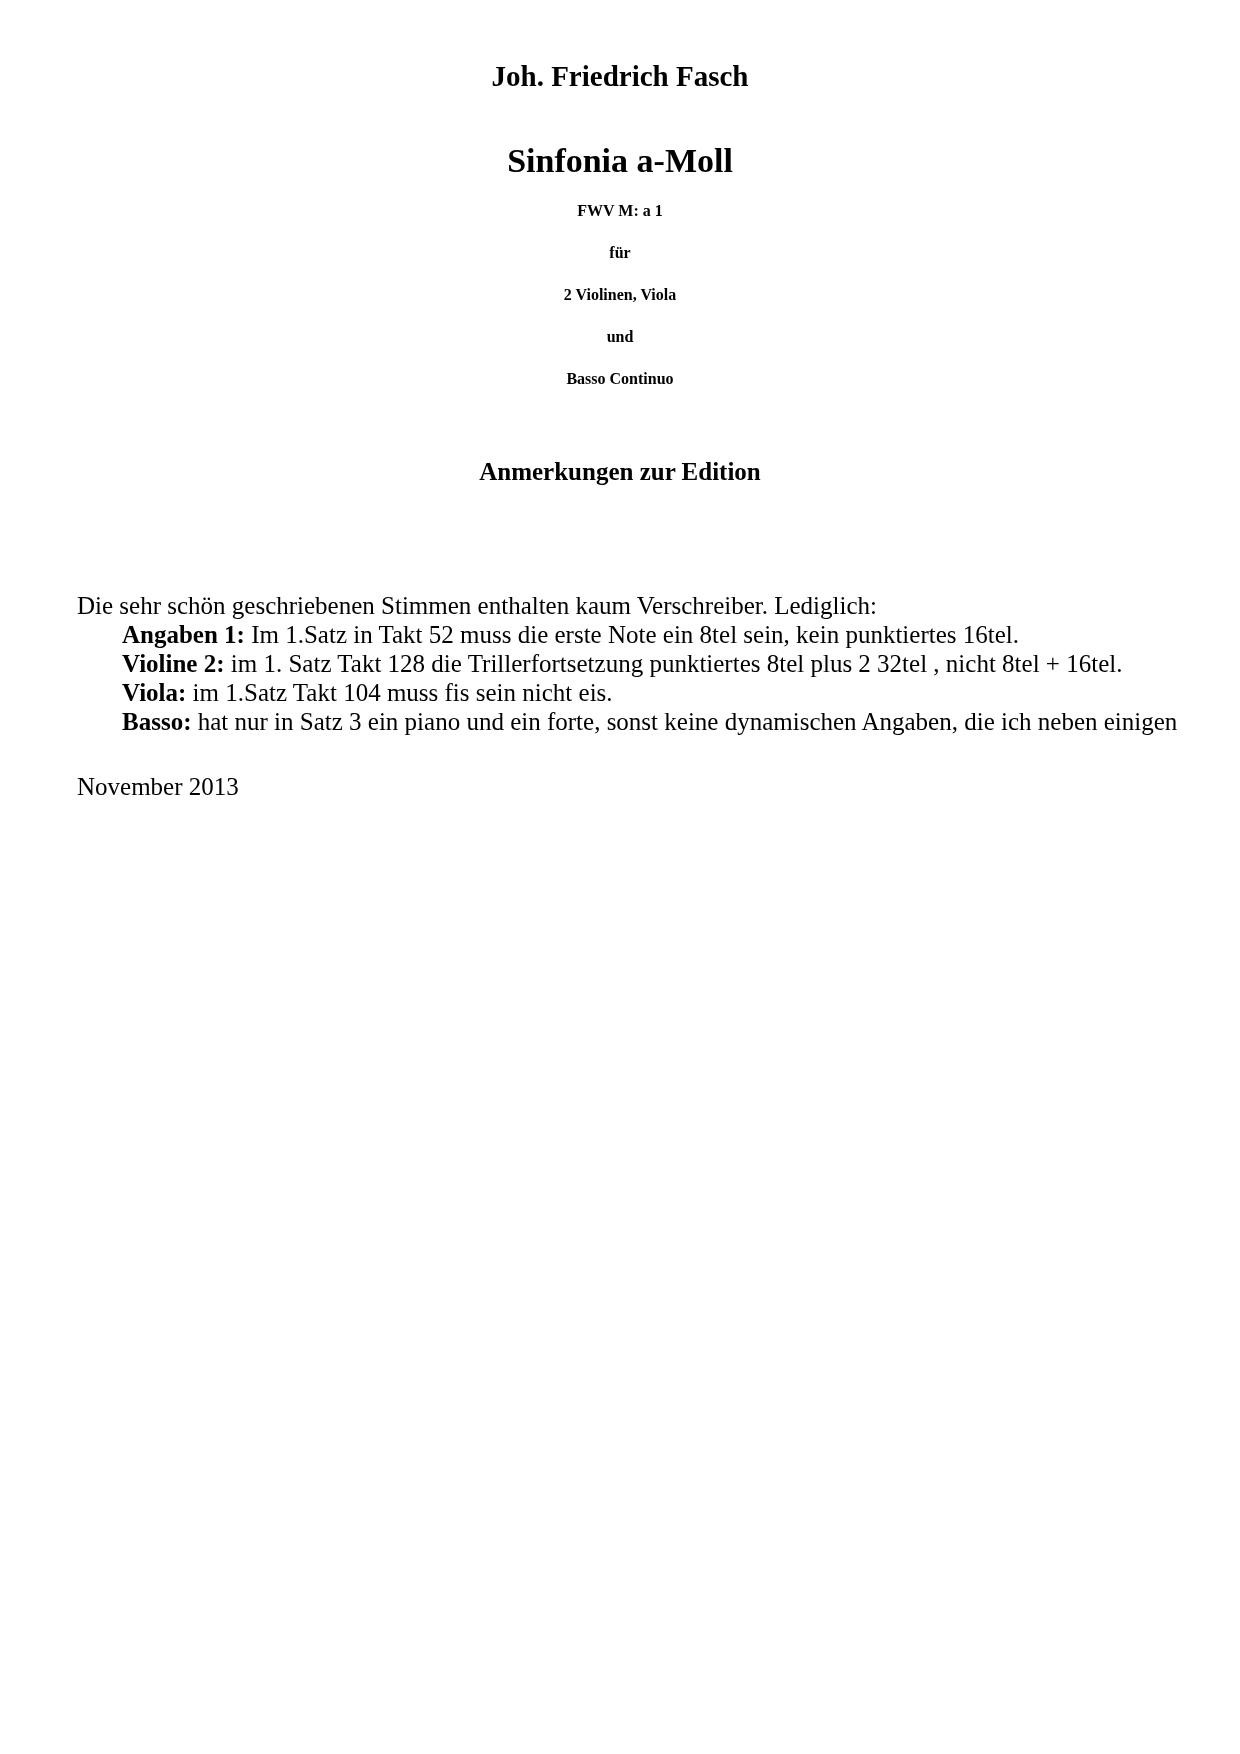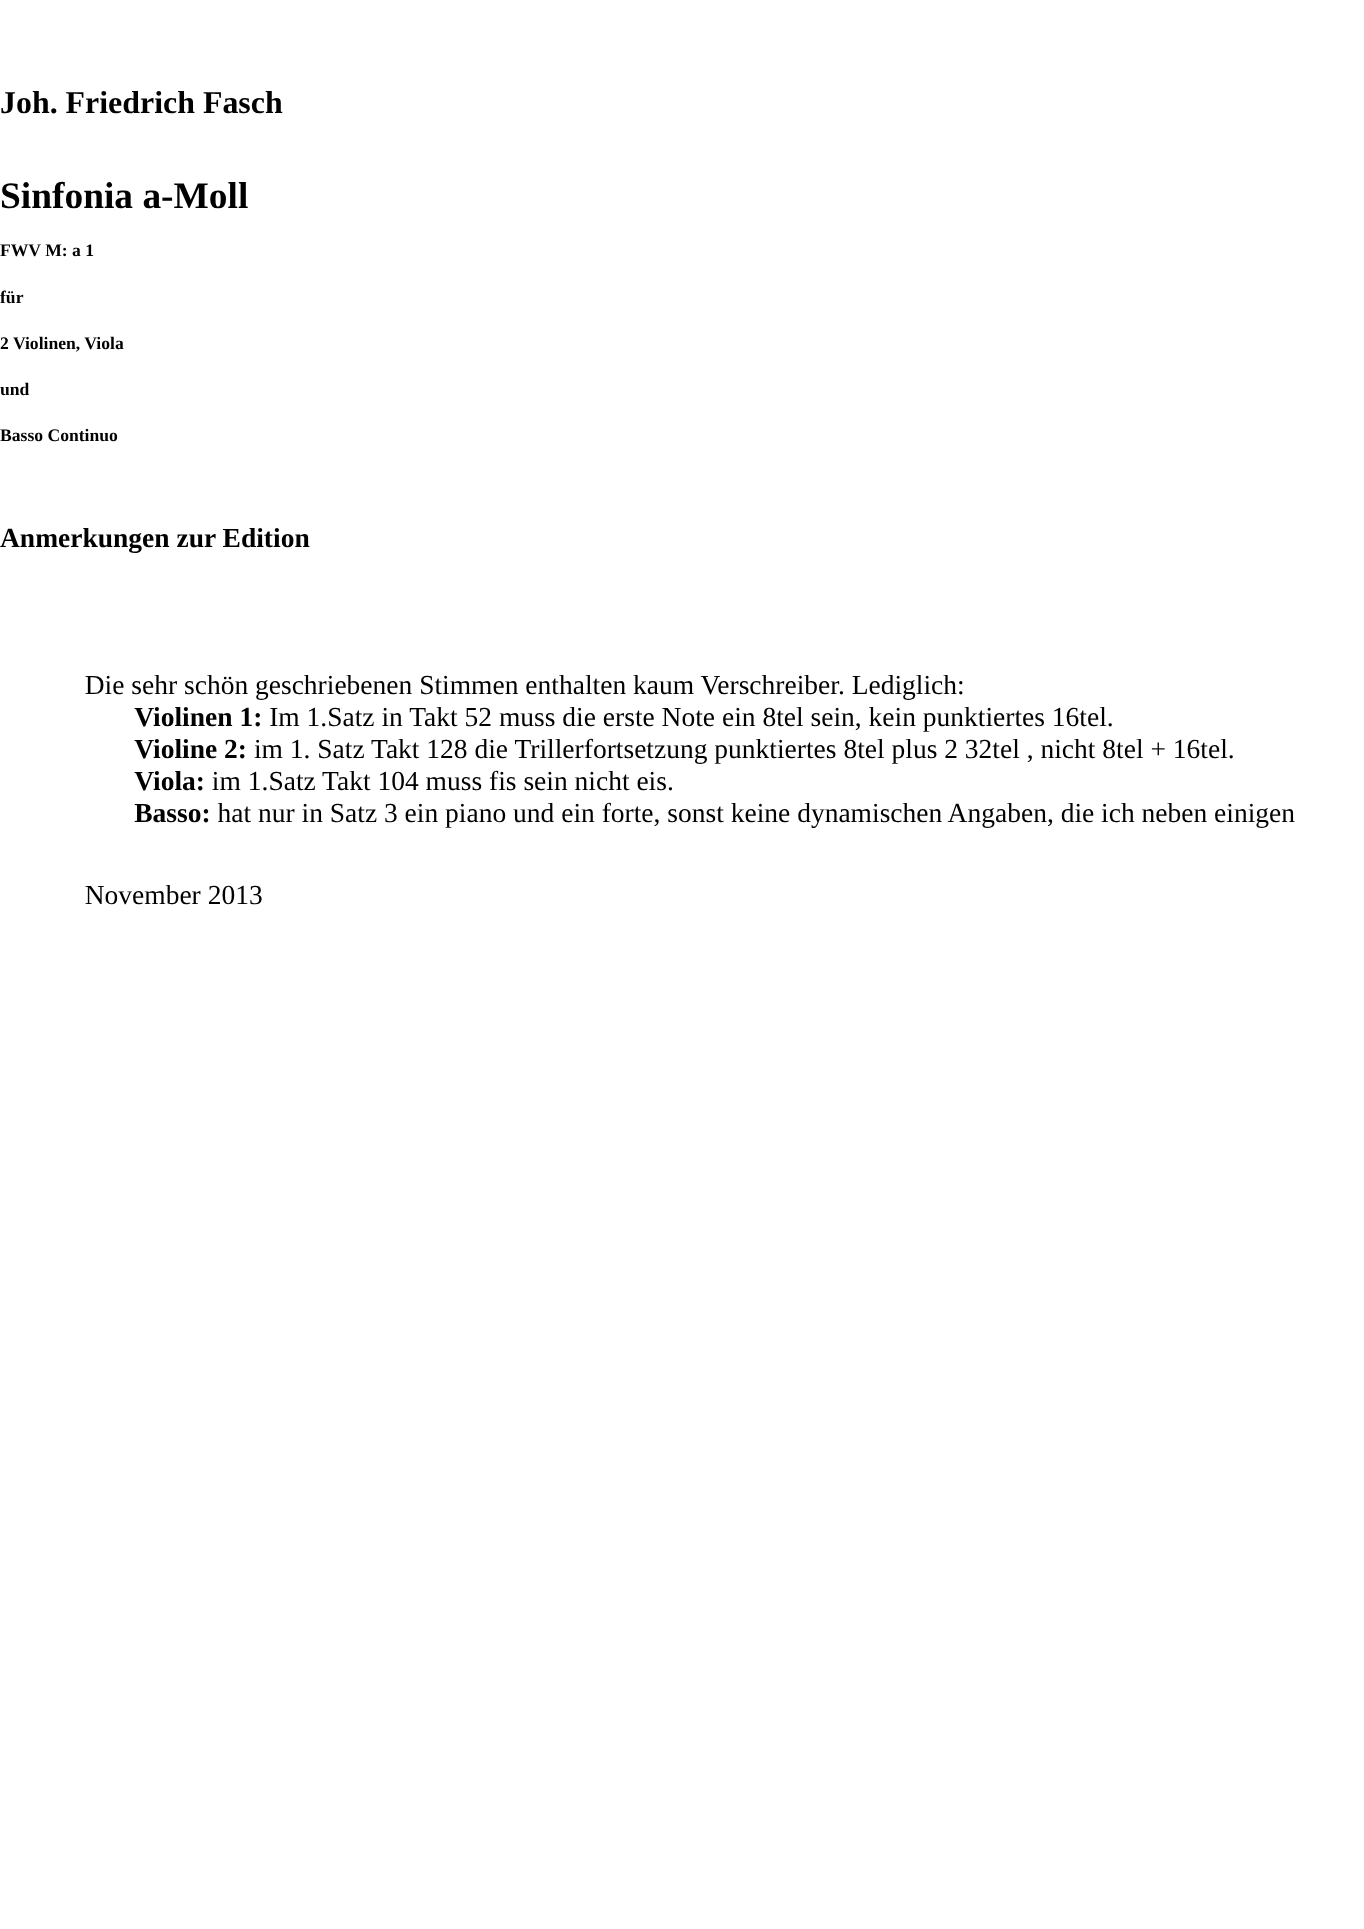--- a/index.html
+++ b/index.html
@@ -11,22 +11,22 @@
     position: relative;
     width: 1240px;
     height: 1754px;
     background: #ffffff;
     color: #000000;
     font-family: "Liberation Serif", "DejaVu Serif", serif;
     overflow: hidden;
     box-sizing: border-box;
   }
   .doc-header {
-    text-align: left;
-    padding-top: 78px;
+    text-align: center;
+    padding-top: 60px;
   }
   .composer {
     font-size: 29px;
     font-weight: bold;
     line-height: 33px;
   }
   .work-title {
     font-size: 34px;
     font-weight: bold;
     line-height: 46px;
@@ -51,21 +51,21 @@
     font-size: 25px;
     line-height: 29px;
   }
   .line { white-space: normal; }
   .bold { font-weight: bold; }
   .para-notes { margin-top: 48px; }
   .note-item {
     padding-left: 58px;
     text-indent: -13px;
   }
-  .para-signoff { margin-top: 46px; }
+  .para-signoff { margin-top: 36px; }
 </style>
 </head>
 <body>
 
 <div class="page">
 
   <div class="doc-header">
     <div class="composer">Joh. Friedrich Fasch</div>
     <div class="work-title">Sinfonia a-Moll</div>
     <div class="sub-line">FWV M: a 1</div>
@@ -74,21 +74,21 @@
     <div class="sub-line">und</div>
     <div class="sub-line">Basso Continuo</div>
     <div class="section-heading">Anmerkungen zur Edition</div>
   </div>
 
   <div class="doc-body">
 
 
     <div class="para-notes">
       <div class="line">Die sehr schön geschriebenen Stimmen enthalten kaum Verschreiber. Lediglich:</div>
-      <div class="line note-item"><span class="bold">Violinen 1:</span> <span>Im 1.Satz in Takt 52 muss die erste Note ein 8tel sein, kein punktiertes 16tel.</span></div>
+      <div class="line note-item"><span class="bold">Angaben 1:</span> <span>Im 1.Satz in Takt 52 muss die erste Note ein 8tel sein, kein punktiertes 16tel.</span></div>
       <div class="line note-item"><span class="bold">Violine 2:</span> <span>im 1. Satz Takt 128 die Trillerfortsetzung punktiertes 8tel plus 2 32tel , nicht 8tel + 16tel.</span></div>
       <div class="line note-item"><span class="bold">Viola:</span> <span>im 1.Satz Takt 104 muss fis sein nicht eis.</span></div>
       <div class="line note-item"><span class="bold">Basso:</span> <span>hat nur in Satz 3 ein piano und ein forte, sonst keine dynamischen Angaben, die ich neben einigen</span><br></div>
     </div>
 
     <div class="para-signoff">
       <div class="line">November 2013</div>
     </div>
 
   </div>

